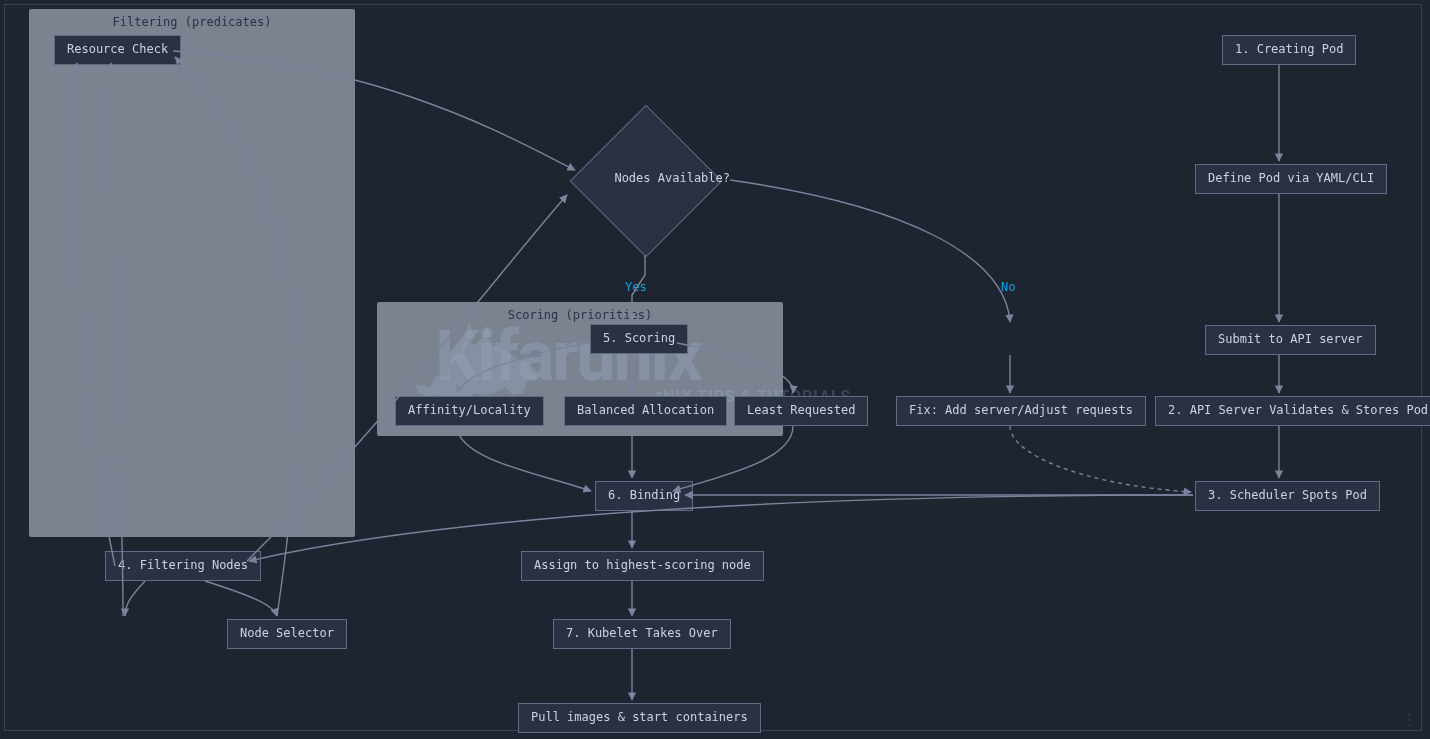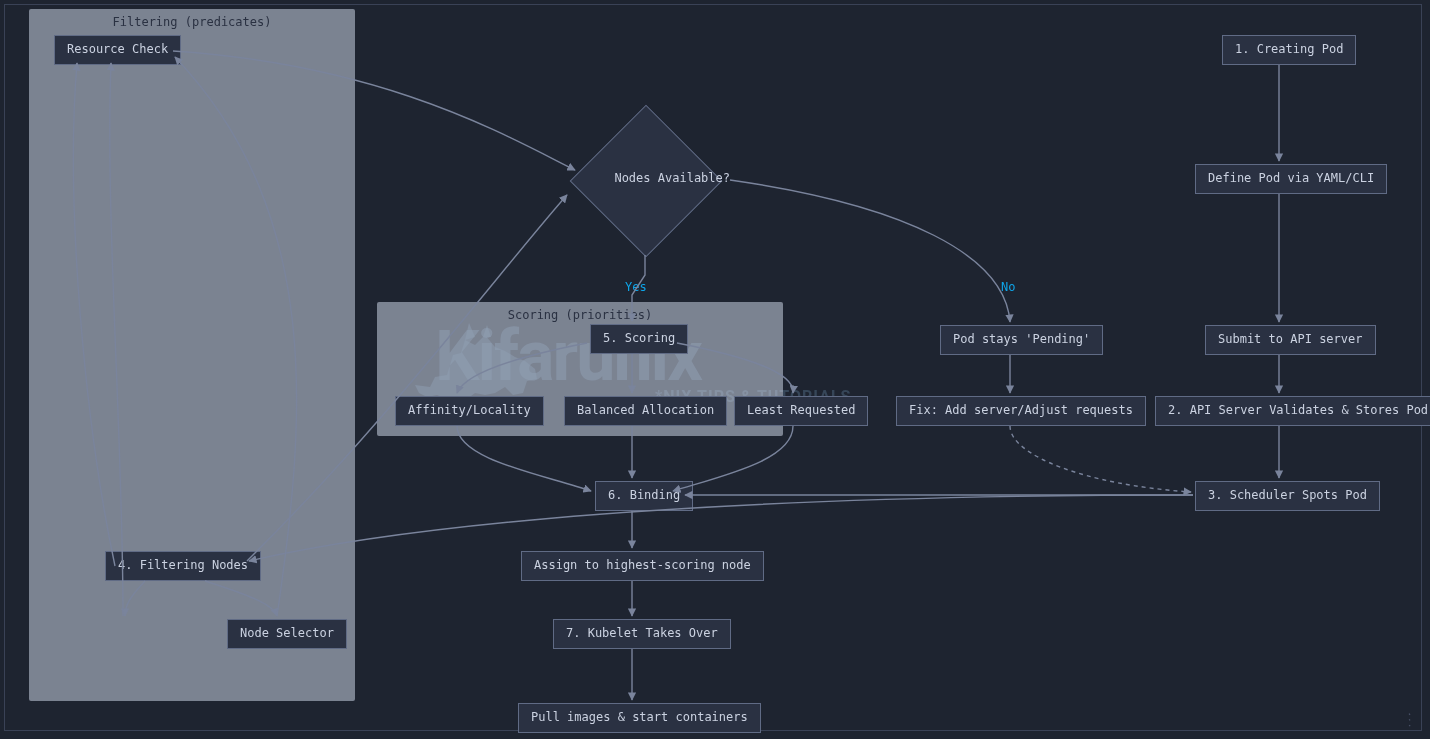--- a/index.html
+++ b/index.html
@@ -133,38 +133,37 @@
     <path d="M10 70 L25 72 L30 62 L42 60 L48 40 L56 38 L60 25 L70 30 L80 20 L90 32 L100 36 L110 42 L120 46 L130 54 L132 64 L122 66 L118 78 L108 80 L100 72 L90 78 L80 80 L70 78 L62 84 L52 82 L42 84 L32 80 L22 82 L14 78 Z" fill="#4a627a"></path>
     <path d="M60 25 L64 8 L70 22 Z" fill="#4a627a"></path>
     <path d="M78 22 L82 10 L86 22 Z" fill="#4a627a"></path>
   </svg>
 
   <div class="watermark">
     <div class="brand"><span class="k">Kifarunix</span></div>
     <div class="tag">*NIX TIPS &amp; TUTORIALS</div>
   </div>
 
-  <div class="group" style="left:24px;top:4px;width:326px;height:692px;text-decoration:underline;">
+  <div class="group" style="left:24px;top:4px;width:326px;height:528px;text-decoration:underline;">
     <div class="group-title">Filtering (predicates)</div>
   </div>
 
   <div class="group" style="left:372px;top:297px;width:406px;height:134px;">
     <div class="group-title">Scoring (priorities)</div>
   </div>
 
   <div class="diamond-wrap" style="left:555px;top:100px;width:170px;height:150px;">
     <div class="diamond"></div>
     <div class="diamond-label">Nodes Available?</div>
   </div>
 
   <div class="node" style="left:49px;top:30px;">Resource Check</div>
   <div class="node" style="left:1217px;top:30px;">1. Creating Pod</div>
   <div class="node" style="left:1190px;top:159px;">Define Pod via YAML/CLI</div>
   <div class="node" style="left:585px;top:319px;">5. Scoring</div>
-  <div class="node" style="left:935px;top:320px;">Pod stays 'Pending'</div>
   <div class="node" style="left:1200px;top:320px;">Submit to API server</div>
   <div class="node" style="left:390px;top:391px;">Affinity/Locality</div>
   <div class="node" style="left:559px;top:391px;">Balanced Allocation</div>
   <div class="node" style="left:729px;top:391px;">Least Requested</div>
   <div class="node" style="left:891px;top:391px;">Fix: Add server/Adjust requests</div>
   <div class="node" style="left:1150px;top:391px;">2. API Server Validates &amp; Stores Pod</div>
   <div class="node" style="left:590px;top:476px;">6. Binding</div>
   <div class="node" style="left:1190px;top:476px;">3. Scheduler Spots Pod</div>
   <div class="node" style="left:100px;top:546px;">4. Filtering Nodes</div>
   <div class="node" style="left:516px;top:546px;">Assign to highest-scoring node</div>

